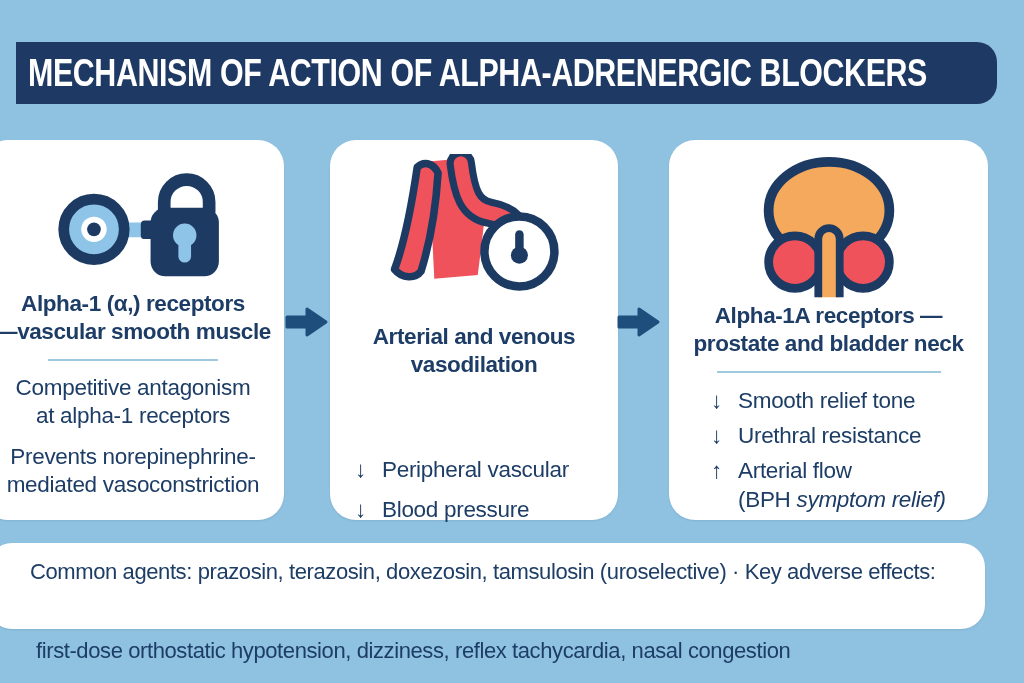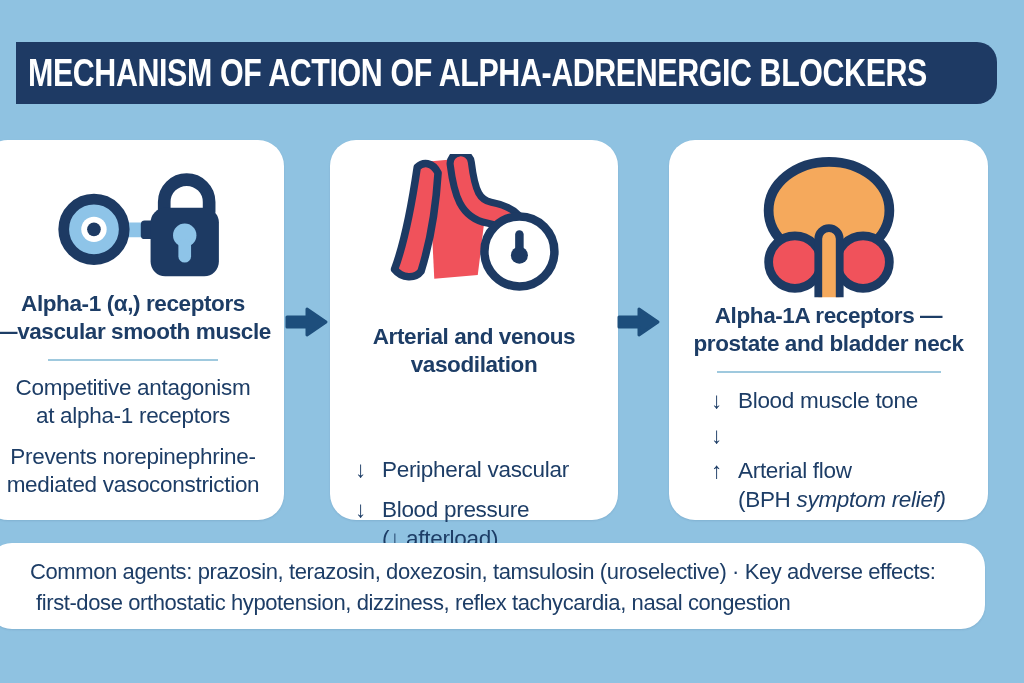--- a/index.html
+++ b/index.html
@@ -60,21 +60,21 @@
   
   .footer-panel {
     position:absolute; left:-12px; top:543px; width:997px; height:86px;
     background:#ffffff; border-radius:24px;
     box-shadow:0 1px 2px rgba(30,58,100,0.12);
   }
   .footer-text {
     padding:13px 0 0 42px; font-size:22px; line-height:31px;
     letter-spacing:-0.4px; color:#1d3d66;
   }
-  .footer-line2 { padding-left:6px; }
+  .footer-line2 { padding-left:6px;margin-top:48px; }
 </style>
 </head>
 <body>
 
 <div class="stage">
 
   <div class="banner">
     <h1 class="banner-title">MECHANISM OF ACTION OF ALPHA-ADRENERGIC BLOCKERS</h1>
   </div>
 
@@ -134,21 +134,20 @@
       <div class="b-item">
         <div class="bullet">↓</div>
         <div class="b-text">
           <div>Peripheral vascular</div>
         </div>
       </div>
       <div class="b-item">
         <div class="bullet">↓</div>
         <div class="b-text">
           <div>Blood pressure</div>
-          <div>(↓ afterload)</div>
         </div>
       </div>
     </div>
   </div>
 
   <svg class="flow-arrow arrow2" viewBox="0 0 44 34" aria-hidden="true">
     <path d="M2,12 h20 V4 l19,13 -19,13 v-8 H2 z" fill="#1d4e7c" stroke="#1d4e7c" stroke-width="3" stroke-linejoin="round"></path>
   </svg>
 
   <div class="card card3">
@@ -161,24 +160,25 @@
       </svg>
     </div>
     <div class="card-title">
       <div>Alpha-1A receptors —</div>
       <div>prostate and bladder neck</div>
     </div>
     <div class="divider"></div>
     <div class="card-body">
       <div class="b-item">
         <div class="bullet">↓</div>
-        <div class="b-text">Blood muscle tone</div>
+        <div class="b-text">Smooth relief tone</div>
       </div>
       <div class="b-item">
         <div class="bullet">↓</div>
+        <div class="b-text">Urethral resistance</div>
       </div>
       <div class="b-item">
         <div class="bullet">↑</div>
         <div class="b-text">
           <div>Arterial flow</div>
           <div><span>(BPH </span><em>symptom relief)</em></div>
         </div>
       </div>
     </div>
   </div>

